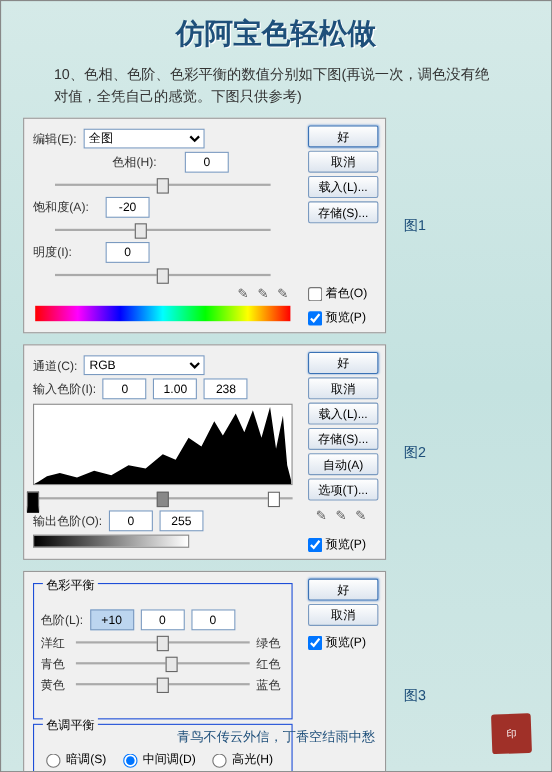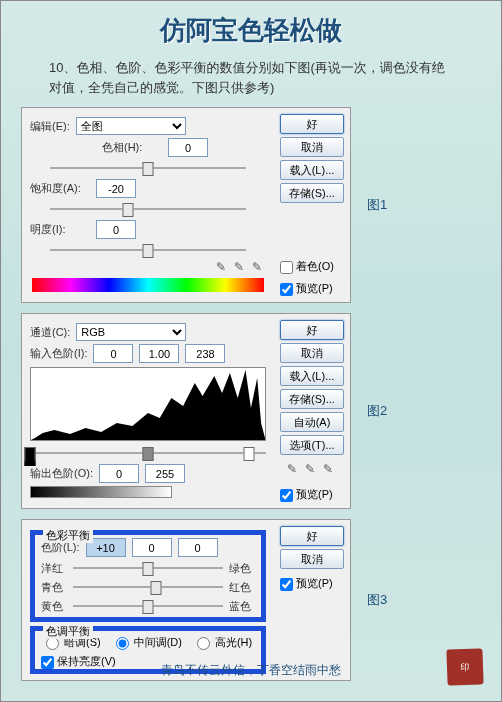--- a/index.html
+++ b/index.html
@@ -21,21 +21,21 @@
 .slider .thumb{position:absolute;top:2px;width:9px;height:12px;background:#e8e8e8;border:1px solid #666;transform:translateX(-50%)}
 .btn{height:18px;font-size:11px;background:linear-gradient(#fefefe,#dde5ef);border:1px solid #7a9ac0;border-radius:2px;display:flex;align-items:center;justify-content:center;cursor:pointer}
 .btn.primary{border:1px solid #3a72b5;box-shadow:0 0 2px #5a92d5}
 .chk{display:flex;align-items:flex-end;gap:3px;margin-top:4px}
 .chk input{margin:0}
 .droppers{display:flex;gap:4px;justify-content:flex-end;margin-top:2px}
 .dropper{width:14px;height:14px;font-size:12px;color:#555}
 .huebar{height:14px;margin:4px 2px;background:linear-gradient(90deg,red,magenta,blue,cyan,lime,yellow,red)}
 .histogram{height:72px;background:#fff;border:1px solid #888;margin:4px 0;position:relative;overflow:hidden}
 .outgrad{height:10px;background:linear-gradient(90deg,#000,#fff);border:1px solid #888;margin:2px 0 4px;width:140px}
-.group{border:5px solid #1d4ed8;padding:0 6px;margin-top:4px;position:relative}
+.group{border:1px solid #1d4ed8;padding:20px 6px;margin-top:4px;position:relative}
 .group-title{position:absolute;top:-7px;left:8px;background:#f0f0f0;padding:0 3px;font-size:11px}
 .radio-row{display:flex;gap:10px;margin:3px 0}
 .radio-row label{display:flex;align-items:center;gap:2px}
 .stamp{position:absolute;right:18px;bottom:16px;width:36px;height:36px;background:#a03028;border-radius:3px;color:#fff;font-size:9px;display:flex;align-items:center;justify-content:center;transform:rotate(-2deg)}
 .footer{position:absolute;bottom:22px;left:0;right:0;text-align:center;color:#1e4f7a;font-size:12px}
 svg.hist{width:100%;height:100%;display:block}
 </style>
 </head>
 <body>
 

